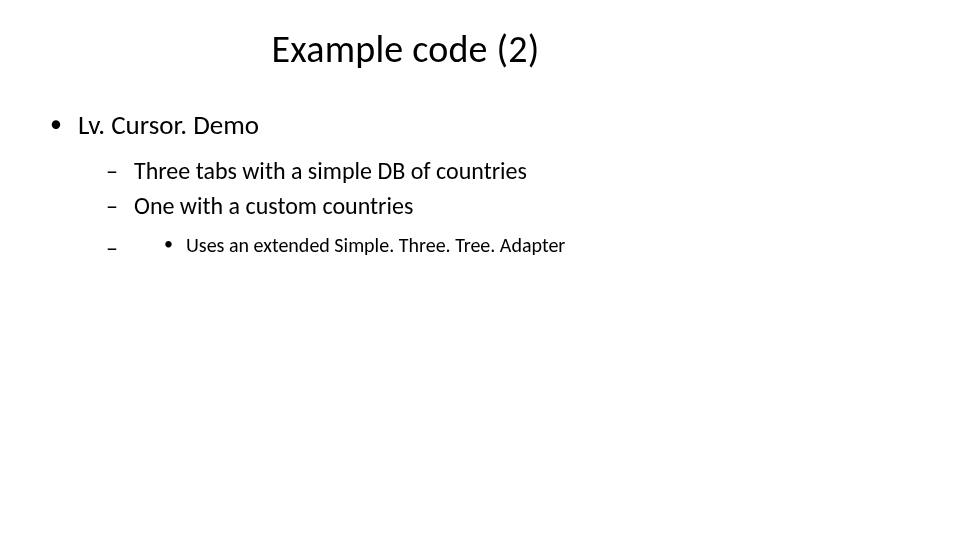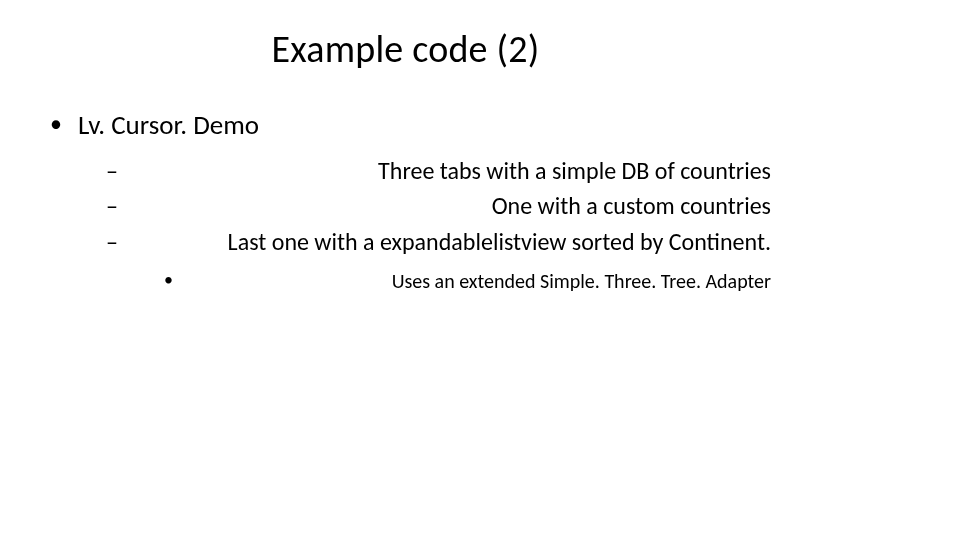--- a/index.html
+++ b/index.html
@@ -42,21 +42,20 @@
     position: absolute;
     left: 6px;
     top: 0;
     font-size: 24px;
     line-height: 1.5;
   }
   ul.level2 {
     list-style: none;
     margin: 10px 0 0 0;
     padding: 0 0 0 28px;
-    text-align: right;
   }
   ul.level2 > li {
     position: relative;
     padding-left: 28px;
     font-size: 24px;
     line-height: 1.4;
     margin-bottom: 2px;
   }
   ul.level2 > li::before {
     content: "–";
@@ -95,21 +94,20 @@
     <li>
       <span>Lv. Cursor. Demo</span>
       <ul class="level2">
         <li>
           <span>Three tabs with a simple DB of countries</span>
         </li>
         <li>
           <span>One with a custom countries</span>
         </li>
         <li>
-          <span>Last one with a expandablelistview sorted by Continent.</span>
           <ul class="level3">
             <li>
               <span>Uses an extended Simple. Three. Tree. Adapter</span>
             </li>
           </ul>
         </li>
       </ul>
     </li>
   </ul>
 </div>

